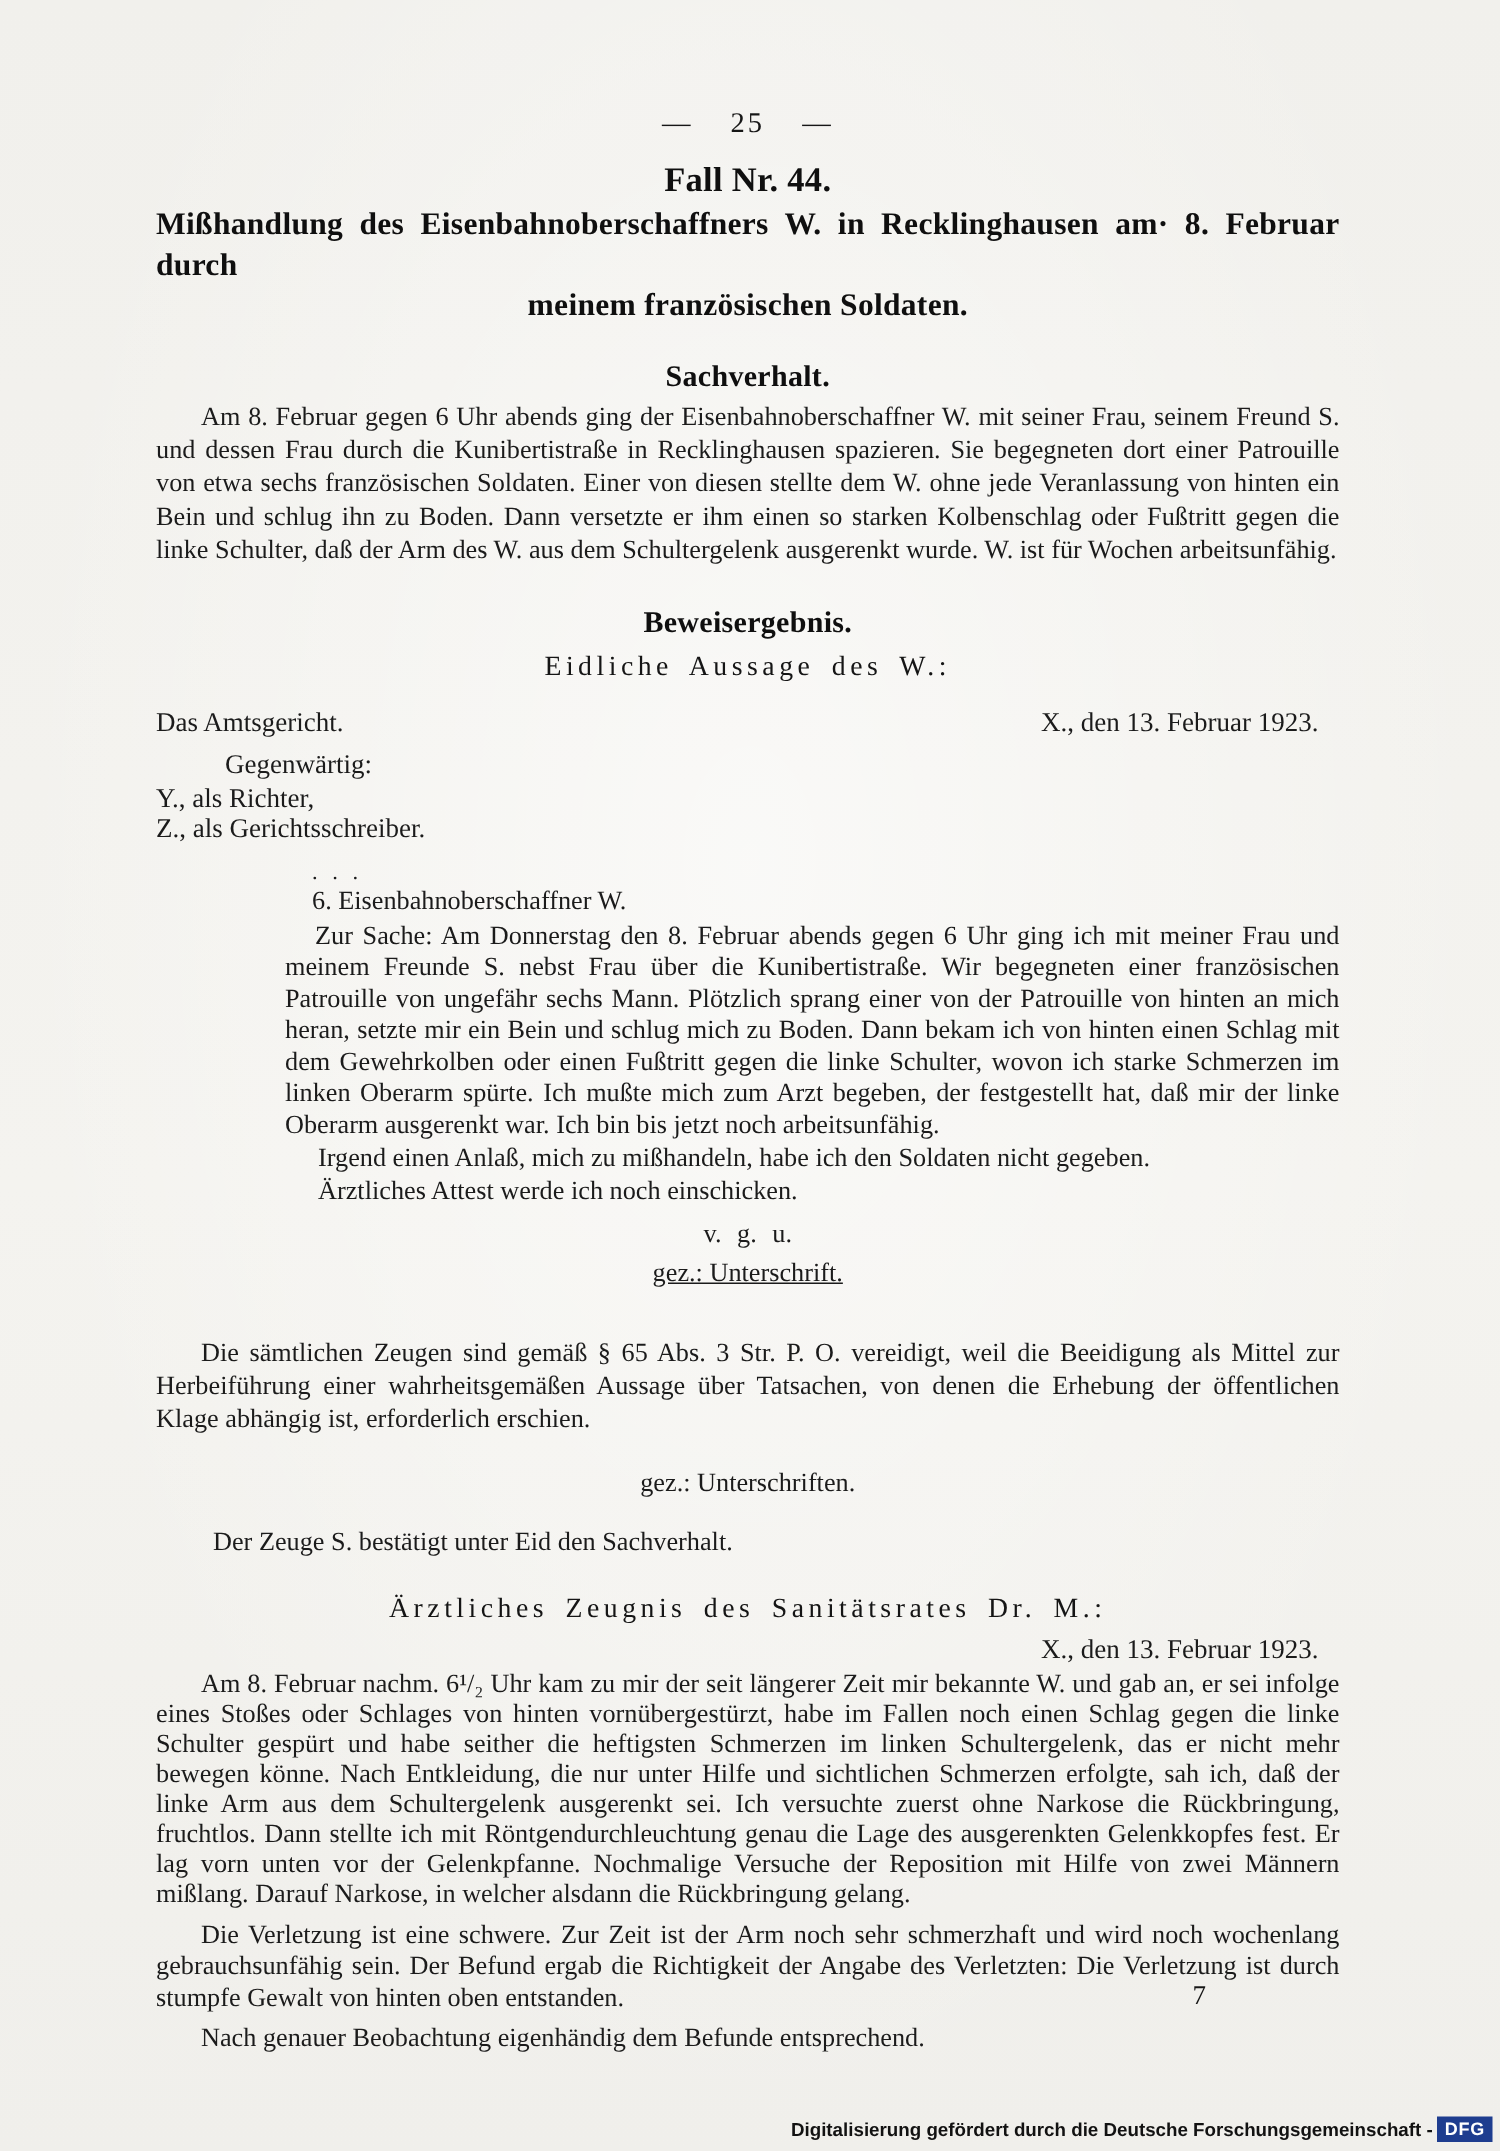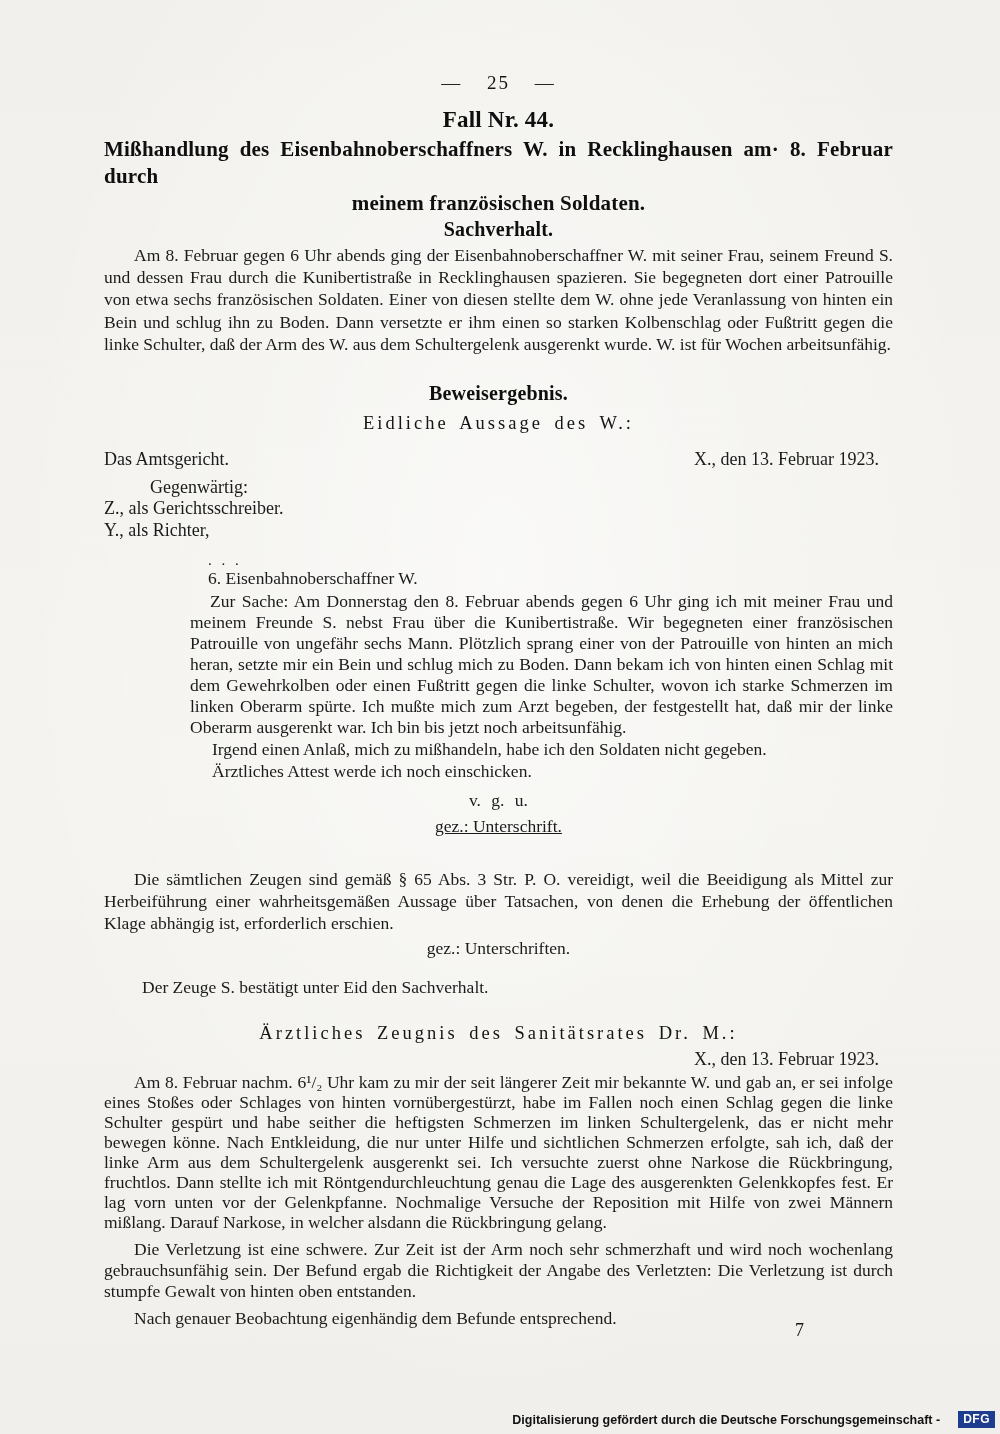--- a/index.html
+++ b/index.html
@@ -34,21 +34,21 @@
   }
   .case-no { margin-top: 12px; font-size: 23px; line-height: 28px; }
   .title-l1 {
     margin-top: 2px;
     font-size: 21px; line-height: 27px;
     text-align: justify; text-align-last: justify;
   }
   .title-l2 { font-size: 21px; line-height: 27px; }
 
   .section-head { font-size: 20px; line-height: 24px; }
-  .sh-sachverhalt { }
+  .sh-sachverhalt { margin-top: 22px; }
   .sh-beweis { margin-top: 26px; }
 
   .spaced-head {
     text-align: center;
     font-size: 18.5px;
     line-height: 23px;
     letter-spacing: 3px;
     word-spacing: 4px;
     color: #151515;
   }
@@ -81,42 +81,42 @@
   .witness-no { padding-left: 104px; font-size: 17.5px; line-height: 23px; }
 
   .stmt-block { margin-left: 86px; }
   .stmt-p1 { line-height: 21px; text-indent: 20px; margin-top: 1px; }
   .stmt-single { font-size: 17.5px; line-height: 22px; text-indent: 22px; }
 
   .center-line { text-align: center; font-size: 17.5px; line-height: 22px; }
   .vgu { margin-top: 7px; word-spacing: 6px; }
   .gez1 { margin-top: 4px; text-decoration: underline; }
   .p-oath { margin-top: 31px; line-height: 22.3px; text-indent: 30px; }
-  .gez2 { margin-top: 3px; }
+  .gez2 { margin-top: 21px; }
   .witness-confirm { margin-top: 17px; font-size: 17.5px; line-height: 22px; text-indent: 38px; }
 
   .date-right { text-align: right; padding-right: 14px; font-size: 18px; line-height: 22px; margin-top: 3px; }
   .p-attest1 { margin-top: 2px; line-height: 20px; text-indent: 30px; }
   .p-attest2 { margin-top: 7px; line-height: 20.6px; text-indent: 30px; }
   .p-attest3 { margin-top: 7px; font-size: 17.5px; line-height: 21px; text-indent: 30px; }
   .gez3 { margin-top: 2px; }
 
   .pagenum-bottom {
     position: absolute;
     left: 795px; top: 1320px;
     font-size: 18px;
     color: #161616;
   }
 
   .footer {
     position: absolute;
     right: 5px; bottom: 6px;
     display: flex;
     align-items: center;
-    gap: 18px;
+    gap: 3px;
     font-family: "Liberation Sans", "DejaVu Sans", sans-serif;
     font-size: 12.5px;
     font-weight: bold;
     color: #121212;
   }
   .dfg-logo {
     display: inline-block;
     background: #1e3d8f;
     color: #ffffff;
     font-size: 12px;
@@ -142,22 +142,22 @@
     <div class="para indent p-sachverhalt">Am 8. Februar gegen 6 Uhr abends ging der Eisenbahnoberschaffner W. mit seiner Frau, seinem Freund S. und dessen Frau durch die Kunibertistraße in Recklinghausen spazieren. Sie begegneten dort einer Patrouille von etwa sechs französischen Soldaten. Einer von diesen stellte dem W. ohne jede Veranlassung von hinten ein Bein und schlug ihn zu Boden. Dann versetzte er ihm einen so starken Kolbenschlag oder Fußtritt gegen die linke Schulter, daß der Arm des W. aus dem Schultergelenk ausgerenkt wurde. W. ist für Wochen arbeitsunfähig.</div>
 
     <div class="head section-head sh-beweis">Beweisergebnis.</div>
     <div class="spaced-head sh-eidliche">Eidliche Aussage des W.:</div>
 
     <div class="court-row">
       <span class="court">Das Amtsgericht.</span>
       <span class="date">X., den 13. Februar 1923.</span>
     </div>
     <div class="line l-gegenwaertig">Gegenwärtig:</div>
+    <div class="line l-richter">Y., als Richter,</div>
     <div class="line l-schreiber">Z., als Gerichtsschreiber.</div>
-    <div class="line l-richter">Y., als Richter,</div>
 
     <div class="ellipsis">. . .</div>
     <div class="witness-no">6. Eisenbahnoberschaffner W.</div>
 
     <div class="stmt-block">
       <div class="para stmt-p1">Zur Sache: Am Donnerstag den 8. Februar abends gegen 6 Uhr ging ich mit meiner Frau und meinem Freunde S. nebst Frau über die Kunibertistraße. Wir begegneten einer französischen Patrouille von ungefähr sechs Mann. Plötzlich sprang einer von der Patrouille von hinten an mich heran, setzte mir ein Bein und schlug mich zu Boden. Dann bekam ich von hinten einen Schlag mit dem Gewehrkolben oder einen Fußtritt gegen die linke Schulter, wovon ich starke Schmerzen im linken Oberarm spürte. Ich mußte mich zum Arzt begeben, der festgestellt hat, daß mir der linke Oberarm ausgerenkt war. Ich bin bis jetzt noch arbeitsunfähig.</div>
       <div class="stmt-single">Irgend einen Anlaß, mich zu mißhandeln, habe ich den Soldaten nicht gegeben.</div>
       <div class="stmt-single">Ärztliches Attest werde ich noch einschicken.</div>
     </div>
 

